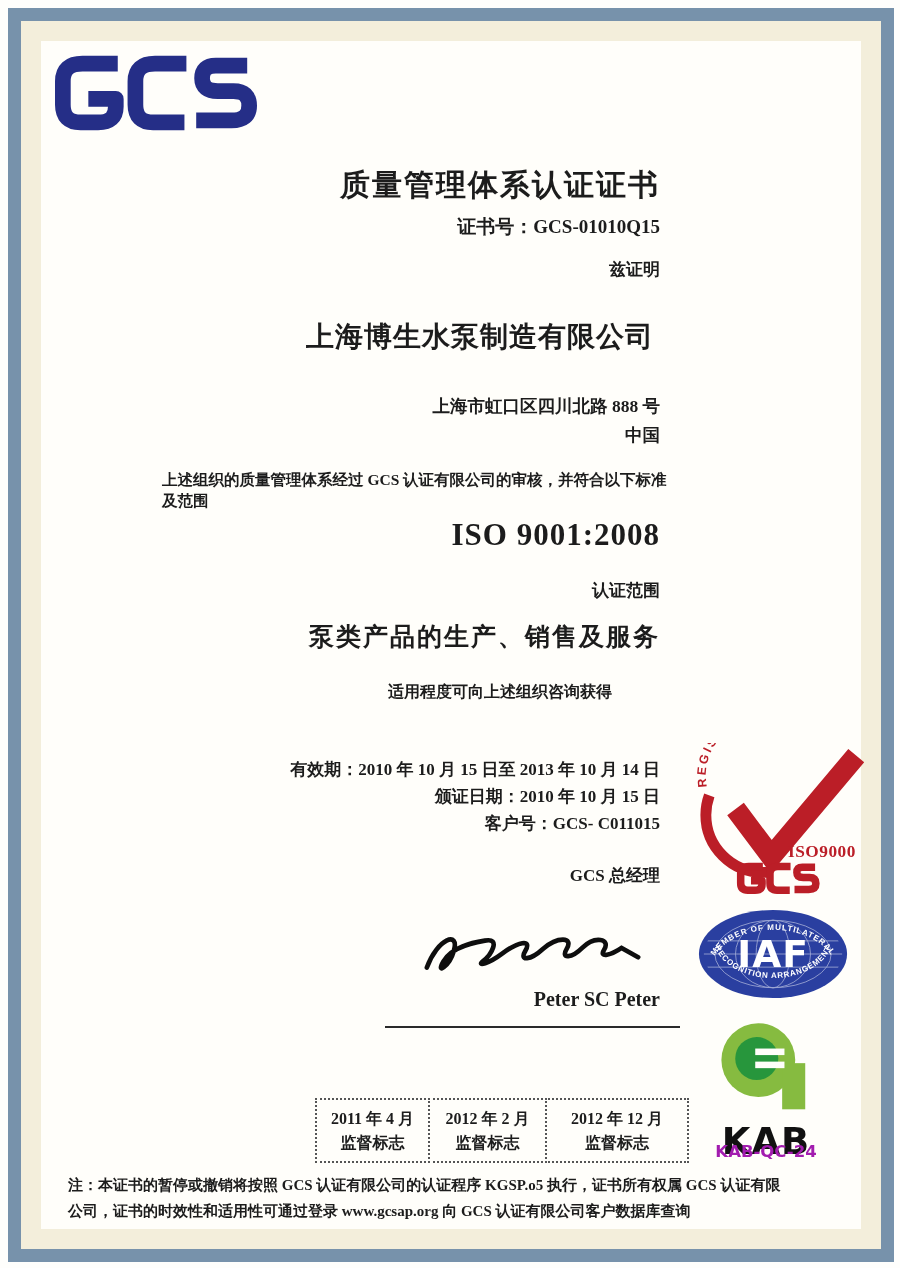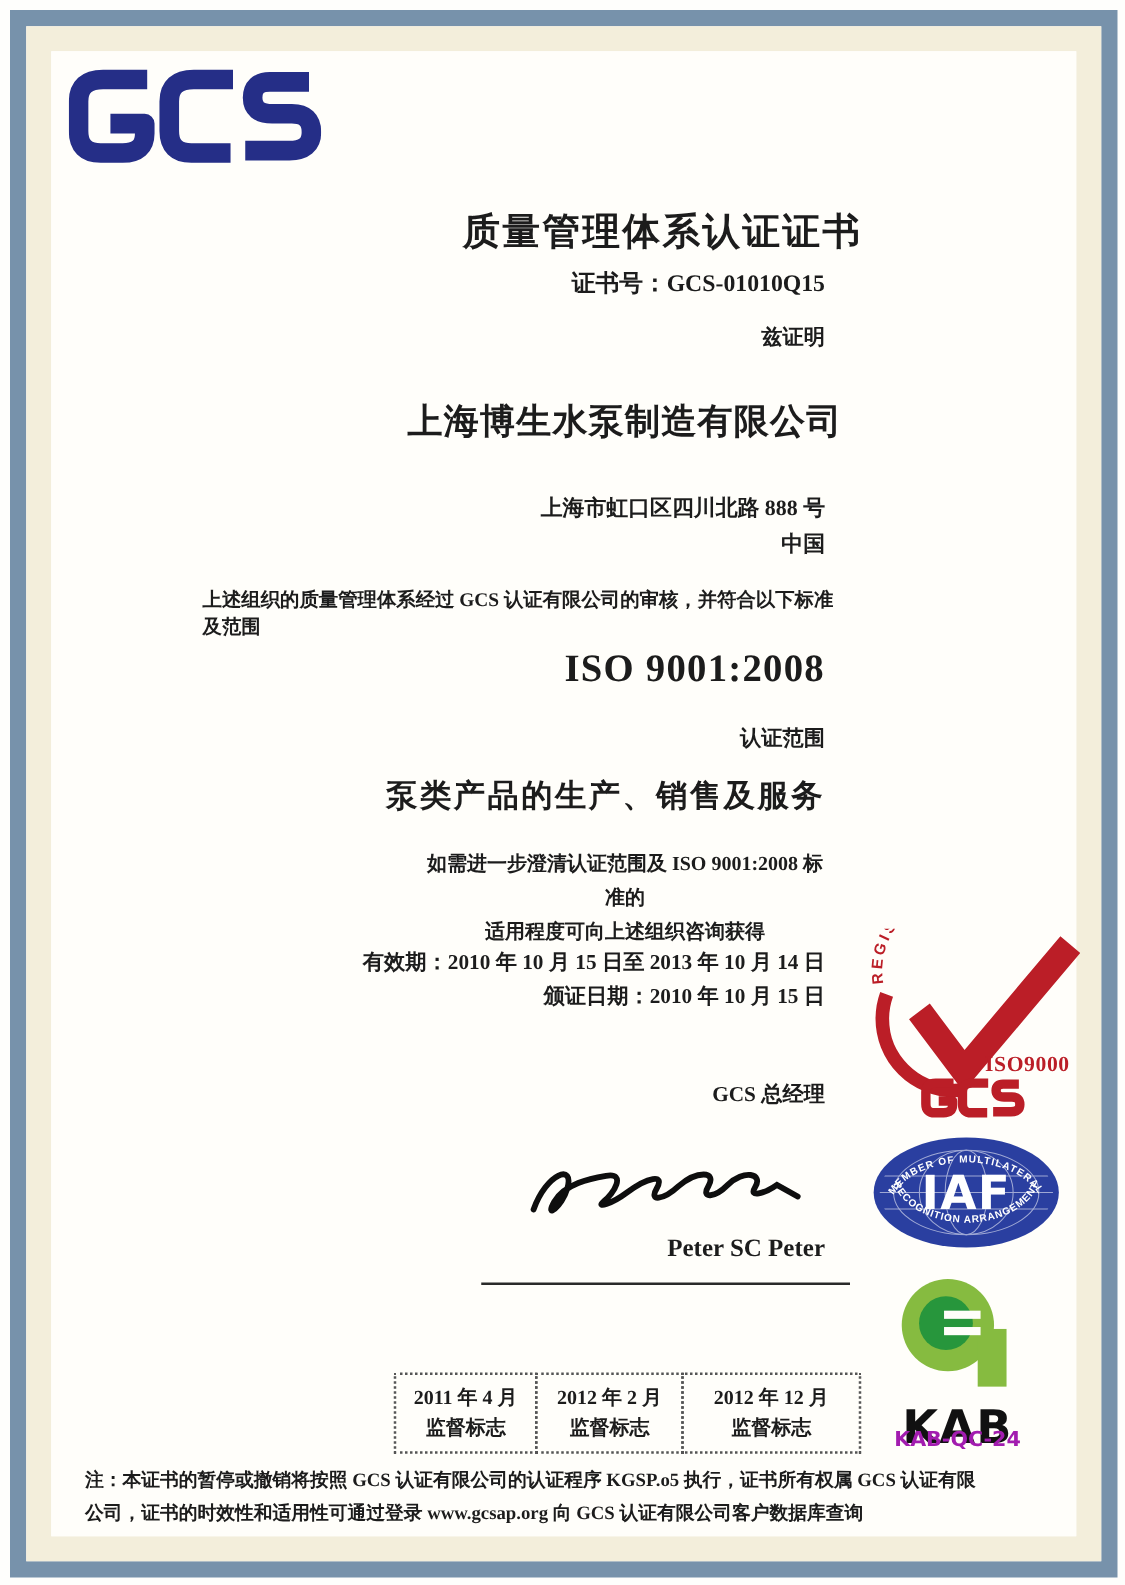--- a/index.html
+++ b/index.html
@@ -48,47 +48,47 @@
     <defs>
       <g id="gcs-letters" fill="none">
         <path d="M64,10 H28 Q8,10 8,28 V52 Q8,70 26,70 H44 Q62,70 62,54 V46 H34"></path>
         <path d="M134,10 H102 Q82,10 82,28 V52 Q82,70 100,70 H132"></path>
         <path d="M196,12 H164 Q150,12 150,25 Q150,38 166,38 H182 Q198,38 198,53 Q198,68 180,68 H144"></path>
       </g>
     </defs>
     <use href="#gcs-letters" stroke="#252e87" stroke-width="16" stroke-linejoin="round"></use>
   </svg>
 
-  <div class="el b title" style="left:340px;top:165px;width:350px;text-align:right;">质量管理体系认证证书</div>
+  <div class="el b title" style="left:340px;top:165px;width:350px;text-align:left;">质量管理体系认证证书</div>
   <div class="el b certno" style="right:240px;top:214px;">证书号：GCS-01010Q15</div>
   <div class="el b small-cn" style="right:240px;top:258px;">兹证明</div>
 
-  <div class="el b company" style="left:300px;top:318px;width:360px;text-align:center;margin-left:20px;">上海博生水泵制造有限公司</div>
+  <div class="el b company" style="left:300px;top:318px;width:360px;text-align:center;">上海博生水泵制造有限公司</div>
 
   <div class="el b addr" style="right:240px;top:392px;">
     <div>上海市虹口区四川北路 888 号</div>
     <div>中国</div>
   </div>
 
   <div class="el b audit" style="left:162px;top:470px;width:520px;">上述组织的质量管理体系经过 GCS 认证有限公司的审核，并符合以下标准及范围</div>
 
   <div class="el b iso" style="right:240px;top:517px;">ISO 9001:2008</div>
 
   <div class="el b small-cn" style="right:240px;top:579px;">认证范围</div>
 
   <div class="el b scope" style="right:240px;top:620px;">泵类产品的生产、销售及服务</div>
 
   <div class="el b clarify" style="right:240px;top:678px;">
-    <div>如需进一步澄清认证范围及 ISO 9001:2008 标准的</div>
     <div>适用程度可向上述组织咨询获得</div>
   </div>
 
   <div class="el b dates" style="right:240px;top:756px;margin-left:48px;">
     <div>有效期：2010 年 10 月 15 日至 2013 年 10 月 14 日</div>
     <div>颁证日期：2010 年 10 月 15 日</div>
+    <div>客户号：GCS- C011015</div>
   </div>
 
   <div class="el b small-cn" style="right:240px;top:864px;">GCS 总经理</div>
 
   <svg class="el" style="left:415px;top:922px;" width="235" height="58" viewBox="0 0 220 56">
     <path d="M8,44 C18,16 40,8 34,28 C30,42 16,52 24,38 C32,24 52,20 64,18 C80,15 70,32 62,38
              C56,43 68,40 80,31 C96,19 110,16 103,28 C97,38 108,37 120,26 C134,14 150,14 143,26
              C137,36 148,35 158,25 C170,13 186,16 179,27 C174,35 186,32 196,25 L212,34" fill="none" stroke="#0e0e0e" stroke-width="4.5" stroke-linecap="round"></path>
   </svg>
 

